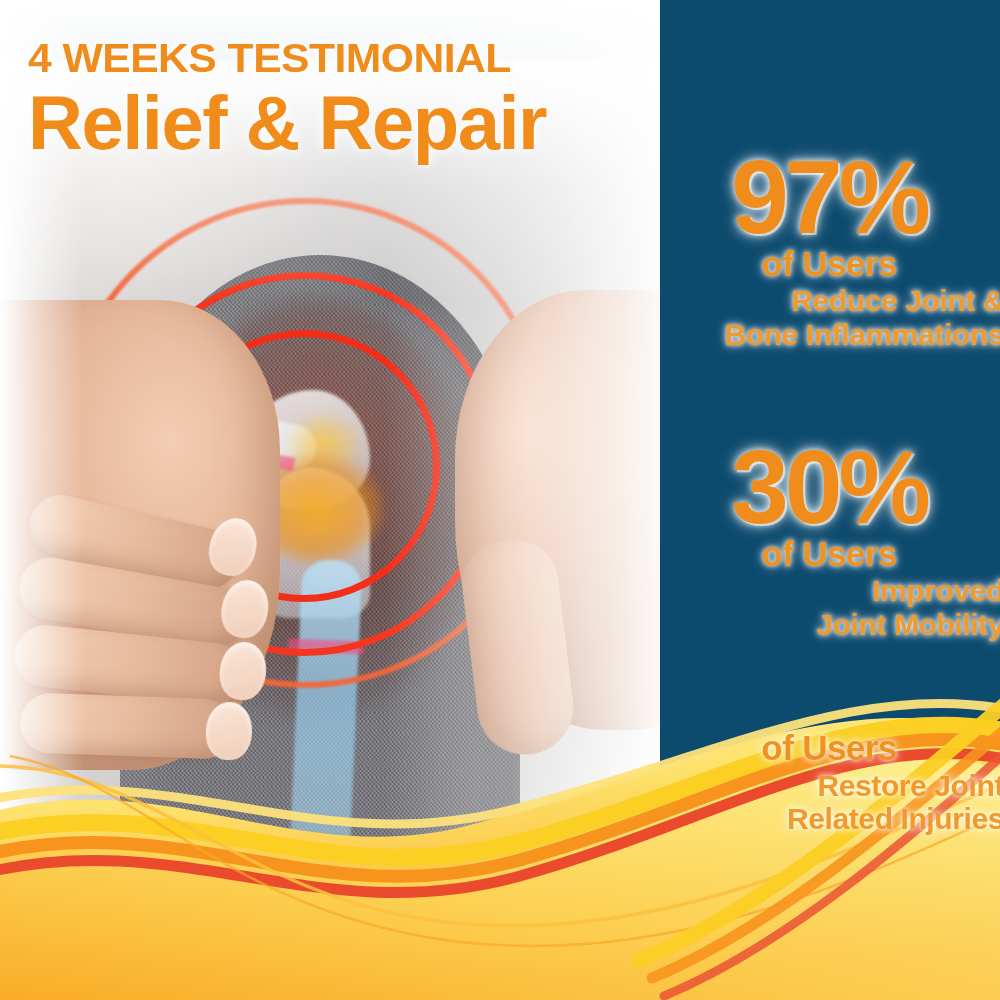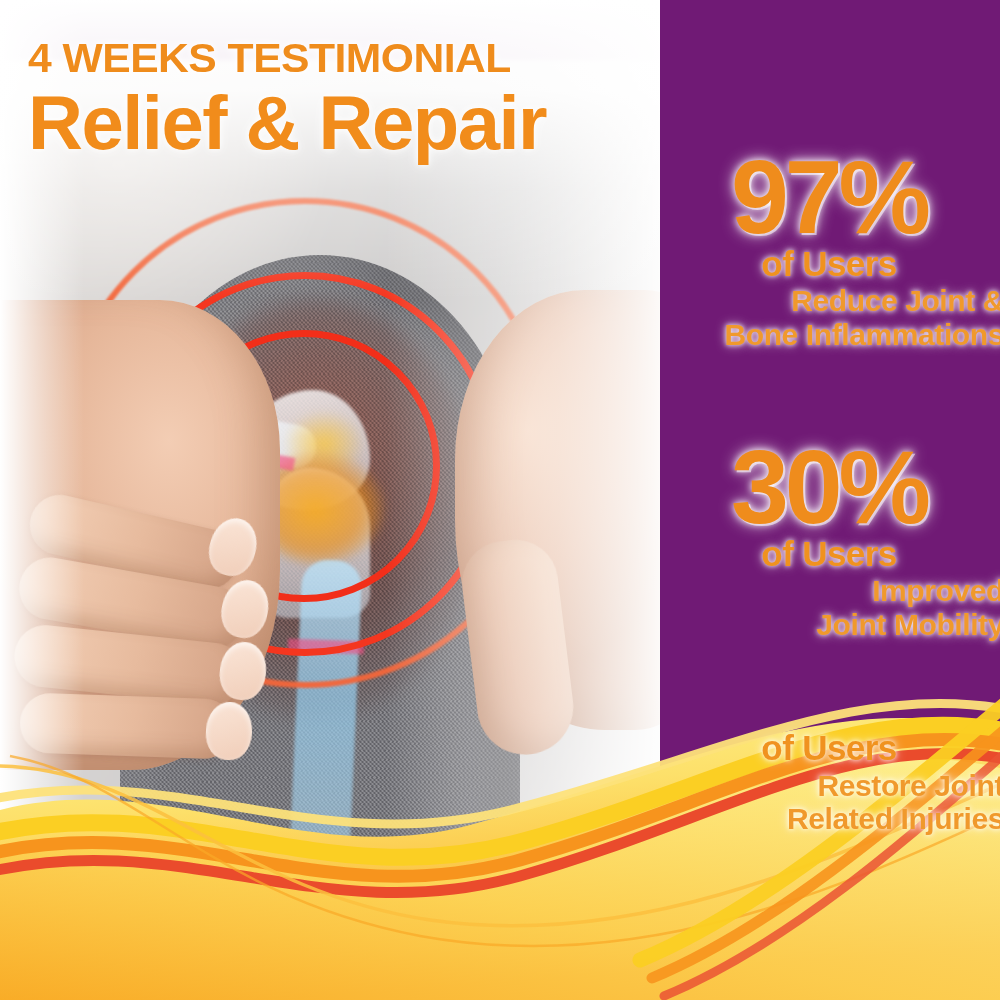--- a/index.html
+++ b/index.html
@@ -4,21 +4,21 @@
 <style>
   html,body{margin:0;padding:0;background:#fff;}
   body{
     font-family:"Liberation Sans","DejaVu Sans",sans-serif;
     -webkit-font-smoothing:antialiased;
   }
   #poster{
     position:relative;
     width:1000px;height:1000px;
     overflow:hidden;
-    background:#701a75;
+    background:#0c4a6e;
     user-select:none;
   }
 
   
   .photo-wrap{
     position:absolute;left:0;top:0;width:660px;height:1000px;
     overflow:hidden;
   }
   
   .photo-bg{

